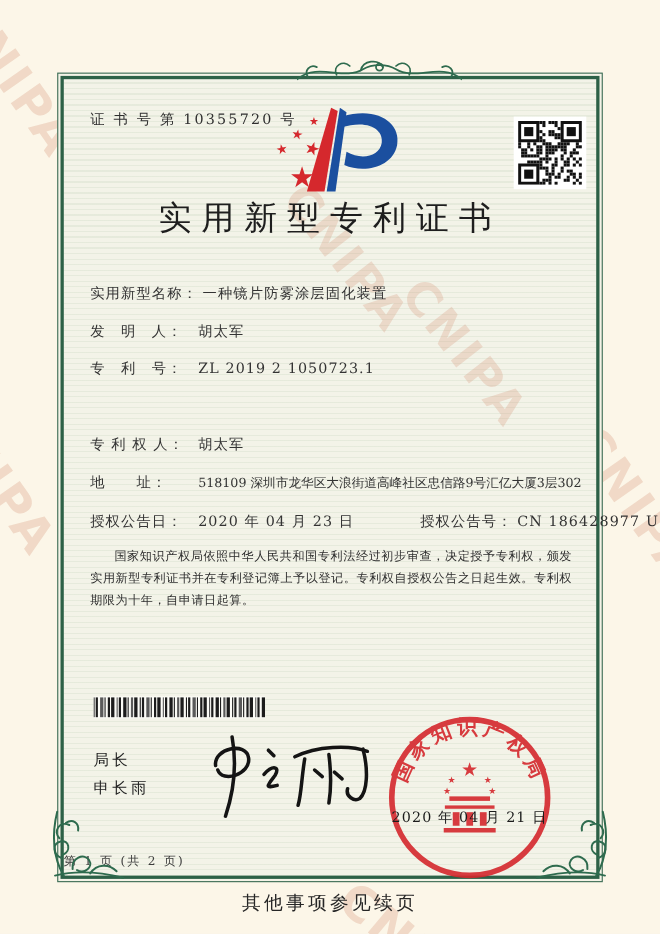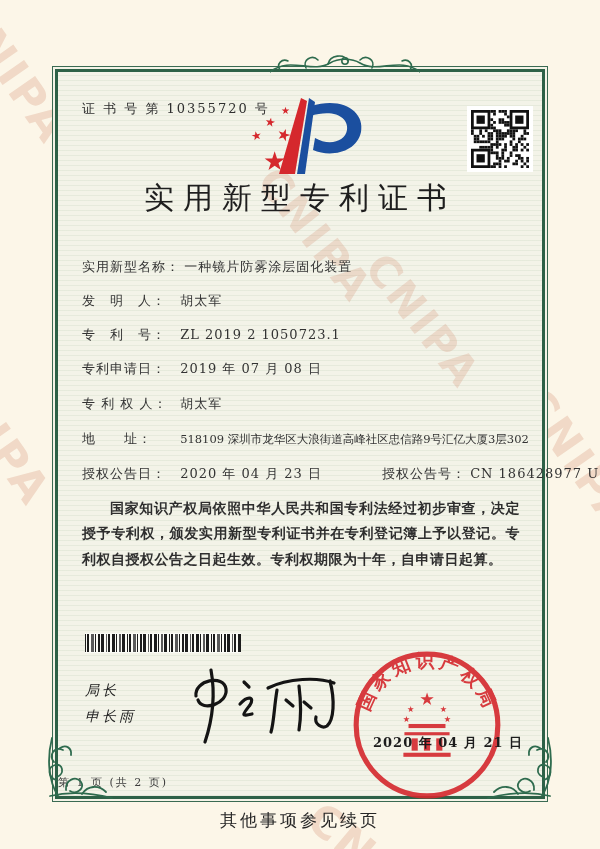--- a/index.html
+++ b/index.html
@@ -46,31 +46,31 @@
   }
   
   .row{position:absolute;left:24px;white-space:nowrap;font-size:13px;color:#333;}
   .row .lbl{display:inline-block;min-width:94px;letter-spacing:1px;}
   .row .val{letter-spacing:1px;}
   .r1{top:186px}.r2{top:220px}.r3{top:254px}.r4{top:288px}.r5{top:323px}
   .r6{top:358px}.r6 .val{font-size:11.5px;letter-spacing:0;}
   .r7{top:393px}
   .grant2{position:absolute;left:300px;top:0;}
   
-  .paras{position:absolute;left:24px;top:424px;width:438px;font-size:14px;
-    line-height:1.82;text-align:justify;color:#2e2e2e;letter-spacing:0.5px;font-weight:bold;}
+  .paras{position:absolute;left:24px;top:424px;width:438px;font-size:11px;
+    line-height:1.82;text-align:justify;color:#2e2e2e;letter-spacing:0.5px;}
   .paras p{margin:0;text-indent:2em;}
   
   .barcode{position:absolute;left:27px;top:561px;width:156px;height:20px;background:#fbfbf6;}
   .signer{position:absolute;left:27px;top:610px;font-size:14px;letter-spacing:3px;color:#222;}
-  .signer div{margin-bottom:8px;font-style:italic;}
+  .signer div{margin-bottom:8px;}
   .signature{position:absolute;left:122px;top:590px;width:165px;height:88px;}
   .seal{position:absolute;left:292px;top:576px;width:154px;height:154px;opacity:0.9;}
-  .seal-date{position:absolute;left:298px;top:662px;font-size:13px;font-weight:700;
-    color:#1c1c1c;letter-spacing:1px;white-space:nowrap;z-index:2;margin-left:17px;}
+  .seal-date{position:absolute;left:298px;top:662px;font-size:13px;font-weight:400;
+    color:#1c1c1c;letter-spacing:1px;white-space:nowrap;z-index:2;}
   .pagenum{position:absolute;left:0;top:703px;width:100%;text-align:left;
     font-size:11px;letter-spacing:2px;color:#3c3c3c;}
   
   .orn-top{position:absolute;left:212px;top:-24px;width:150px;height:30px;z-index:3;}
   .orn-bl{position:absolute;left:-14px;top:664px;width:70px;height:66px;z-index:3;}
   .orn-br{position:absolute;right:-14px;top:664px;width:70px;height:66px;transform:scaleX(-1);z-index:3;}
   
   .footer-note{position:absolute;left:0;top:809px;width:100%;text-align:center;
     font-size:17px;letter-spacing:3px;color:#262626;z-index:2;}
 </style>
@@ -291,24 +291,20 @@
         <span class="val">一种镜片防雾涂层固化装置</span>
       </div>
       <div class="row r2">
         <span class="lbl">发　明　人：</span>
         <span class="val">胡太军</span>
       </div>
       <div class="row r3">
         <span class="lbl">专　利　号：</span>
         <span class="val">ZL 2019 2 1050723.1</span>
       </div>
-      <div class="row r4">
-        <span class="lbl">专利申请日：</span>
-        <span class="val">2019 年 07 月 08 日</span>
-      </div>
       <div class="row r5">
         <span class="lbl">专 利 权 人：</span>
         <span class="val">胡太军</span>
       </div>
       <div class="row r6">
         <span class="lbl">地　　址：</span>
         <span class="val">518109 深圳市龙华区大浪街道高峰社区忠信路9号汇亿大厦3层302</span>
       </div>
       <div class="row r7">
         <span class="lbl">授权公告日：</span>

